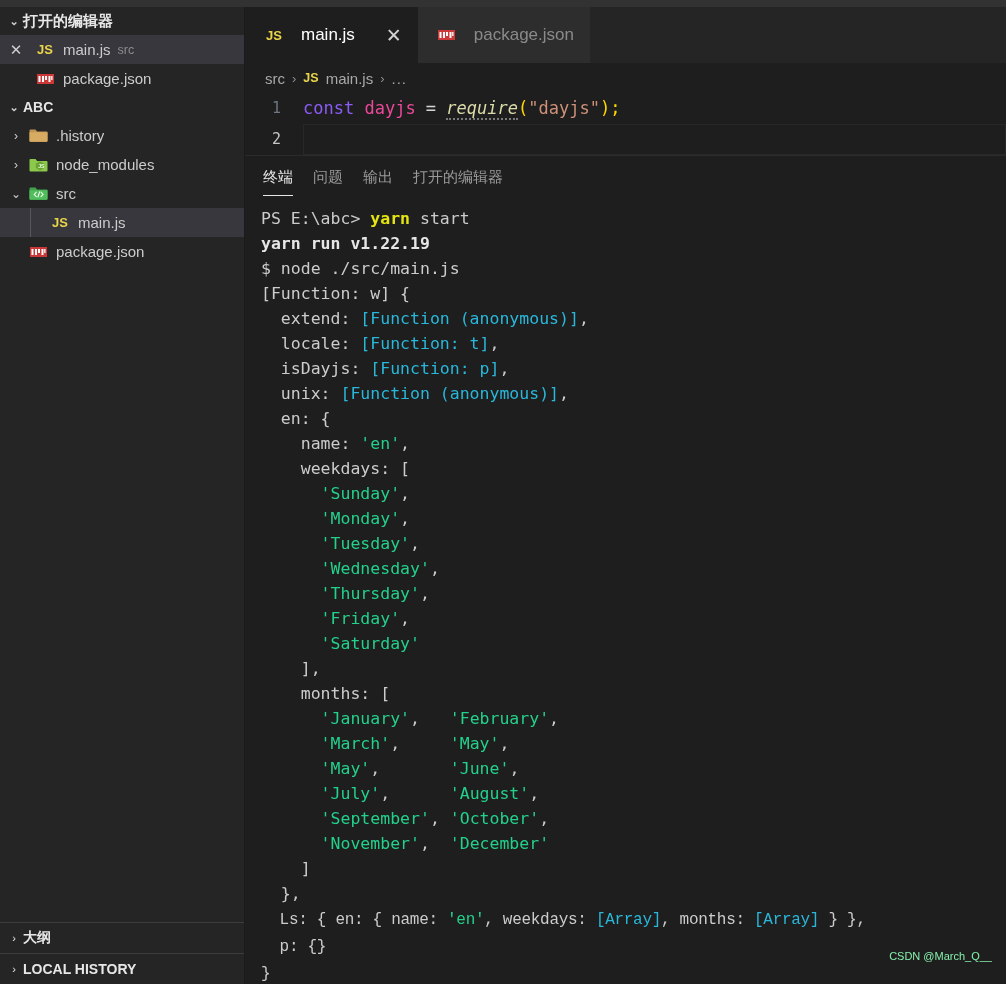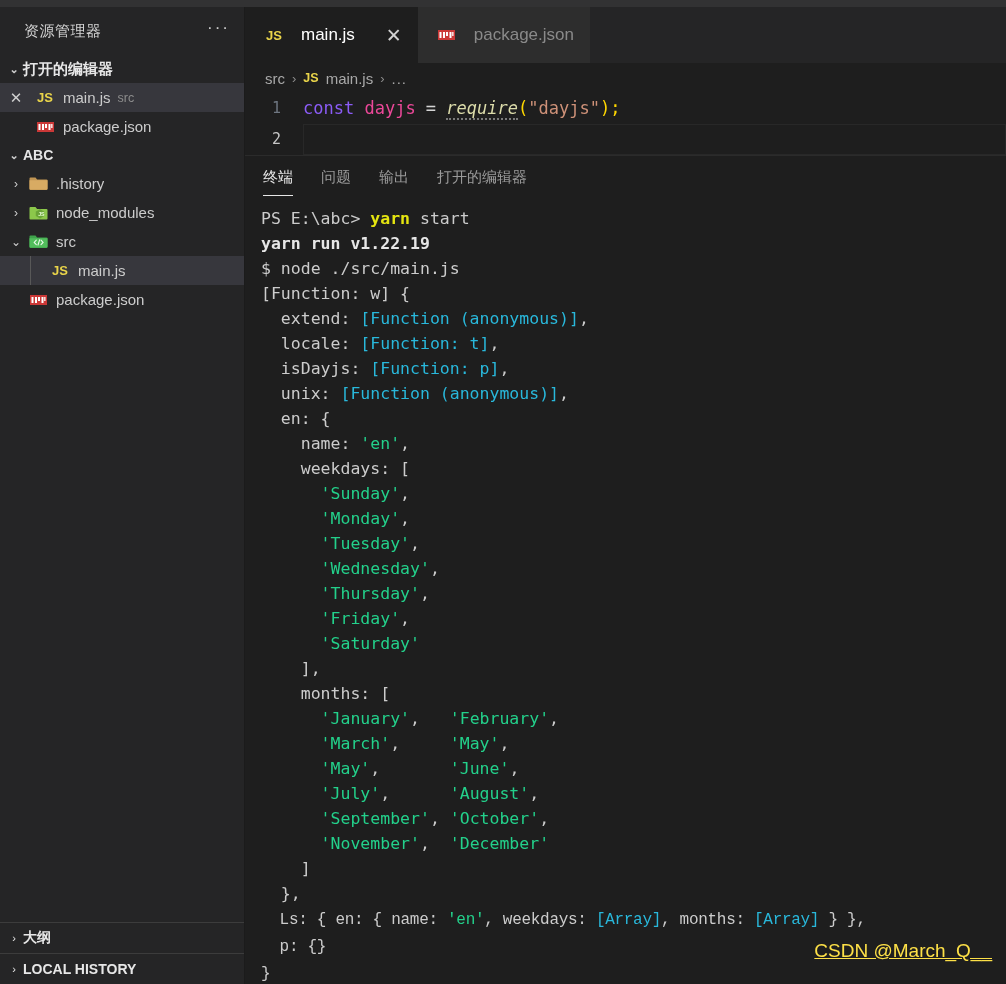--- a/index.html
+++ b/index.html
@@ -116,21 +116,21 @@
   .t-key { color: #8b5cf6; }
   .t-var { color: #ec4899; }
   .t-fn  { color: #dcdcaa; font-style: italic; }
   .t-str { color: #ce9178; }
   .t-par { color: #ffd700; }
   .t-pun { color: #d4d4d4; }
   .squiggle { border-bottom: 2px dotted #7a7a7a; }
 
   
   .panel { flex: 1 1 auto; display: flex; flex-direction: column; background: #1e1e1e; border-top: 1px solid #2b2b2b; min-height: 0;}
-  .panel-tabs { height: 44px; flex: 0 0 44px; display: flex; align-items: flex-start; padding: 12px 0 0 18px; gap: 28px; }
+  .panel-tabs { height: 44px; flex: 0 0 44px; display: flex; align-items: flex-start; padding: 12px 0 0 18px; gap: 20px; }
   .ptab {
     font-size: 15px; color: #9a9a9a; cursor: pointer; padding-bottom: 9px; position: relative;
   }
   .ptab.active { color: #e7e7e7; }
   .ptab.active::after {
     content: ""; position: absolute; left: 0; right: 0; bottom: 0; height: 1.5px; background: #e7e7e7;
   }
 
   .term {
     flex: 1 1 auto; padding: 6px 4px 0 16px; overflow: hidden;
@@ -139,40 +139,35 @@
     white-space: pre;
   }
   .term .bold { font-weight: bold; color: #e6e6e6; }
   .c-yellow { color: #e5e510; font-weight: bold; }
   .c-cyan   { color: #29b8db; }
   .c-green  { color: #23d18b; }
   .narrow { font-family: "Liberation Mono", monospace; font-size: 16px; letter-spacing: -0.3px;}
 
   .watermark {
     position: absolute; right: 14px; bottom: 22px;
-    color: #fde047; font-size: 19px;
+    color: #86efac; font-size: 11px;
     font-family: "Liberation Sans", sans-serif;
     pointer-events: none;
-    text-decoration: underline;
   }
 </style>
 </head>
 <body>
 
 <div class="app">
   <div class="top-strip"></div>
 
   <div class="body-row">
 
     <div class="sidebar">
 
-      <div class="sb-title-row">
-        <span class="sb-title">资源管理器</span>
-        <span class="sb-dots">···</span>
-      </div>
 
       <div class="section-header cjk">
         <span class="chev">⌄</span>
         <span>打开的编辑器</span>
       </div>
 
       <div class="tree-row selected">
         <span class="ico ico-close">✕</span>
         <span class="ico ico-js">JS</span>
         <span class="label">main.js</span>

